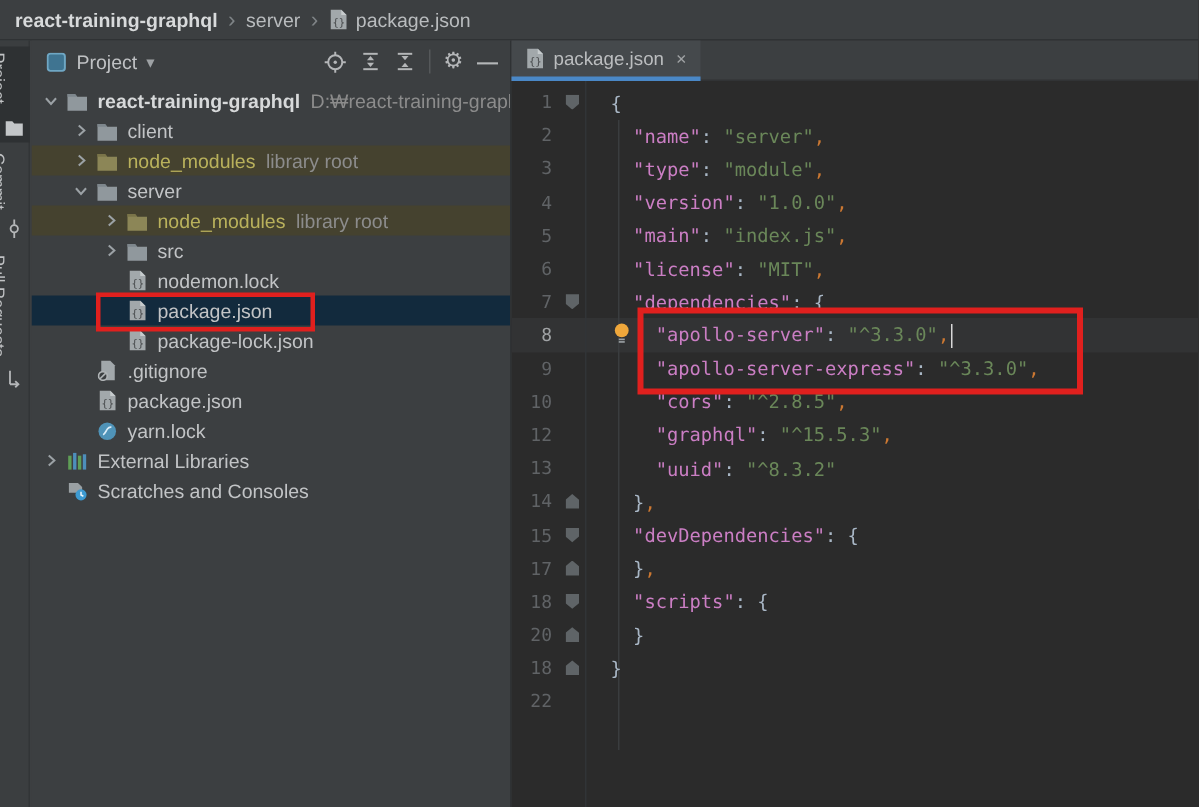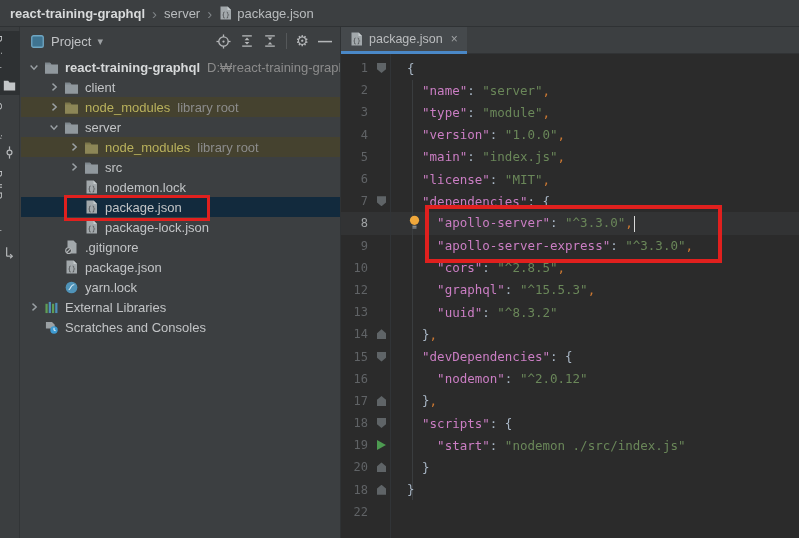--- a/index.html
+++ b/index.html
@@ -459,44 +459,32 @@
         <span class="ctext"><span class="tk-w">  </span><span class="tk-p">}</span><span class="tk-c">,</span></span>
       </div>
       <div class="cline">
         <span class="lnum">15</span>
         <span class="gslot">
           <span class="fold-start"></span>
         </span>
         <span class="ctext"><span class="tk-w">  </span><span class="tk-k">"devDependencies"</span><span class="tk-p">: {</span></span>
       </div>
       <div class="cline">
-        <span class="lnum">16</span>
-        <span class="gslot"></span>
-        <span class="ctext"><span class="tk-w">    </span><span class="tk-k">"nodemon"</span><span class="tk-p">: </span><span class="tk-s">"^2.0.12"</span></span>
-      </div>
-      <div class="cline">
         <span class="lnum">17</span>
         <span class="gslot">
           <span class="fold-end"></span>
         </span>
         <span class="ctext"><span class="tk-w">  </span><span class="tk-p">}</span><span class="tk-c">,</span></span>
       </div>
       <div class="cline">
         <span class="lnum">18</span>
         <span class="gslot">
           <span class="fold-start"></span>
         </span>
         <span class="ctext"><span class="tk-w">  </span><span class="tk-k">"scripts"</span><span class="tk-p">: {</span></span>
-      </div>
-      <div class="cline">
-        <span class="lnum">19</span>
-        <span class="gslot">
-          <span class="run-tri"></span>
-        </span>
-        <span class="ctext"><span class="tk-w">    </span><span class="tk-k">"start"</span><span class="tk-p">: </span><span class="tk-s">"nodemon ./src/index.js"</span></span>
       </div>
       <div class="cline">
         <span class="lnum">20</span>
         <span class="gslot">
           <span class="fold-end"></span>
         </span>
         <span class="ctext"><span class="tk-w">  </span><span class="tk-p">}</span></span>
       </div>
       <div class="cline">
         <span class="lnum">18</span>

